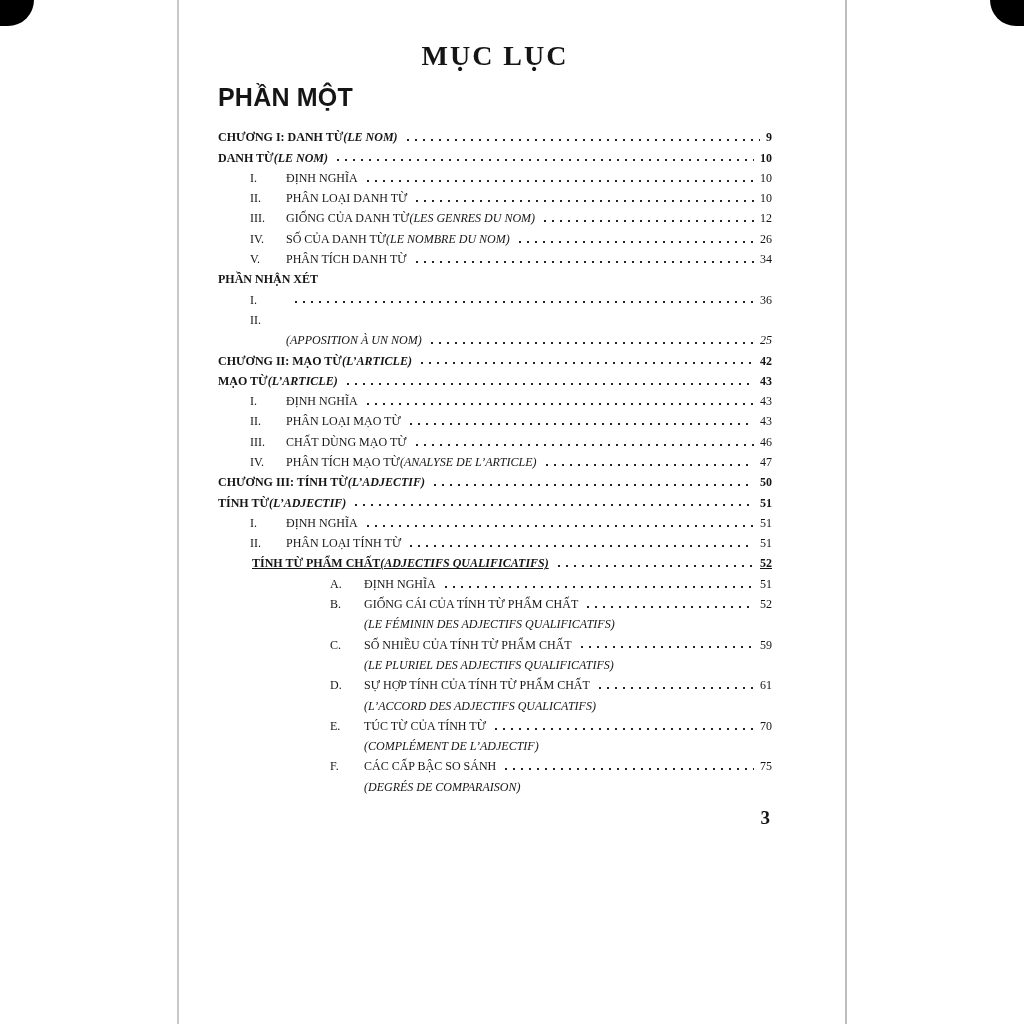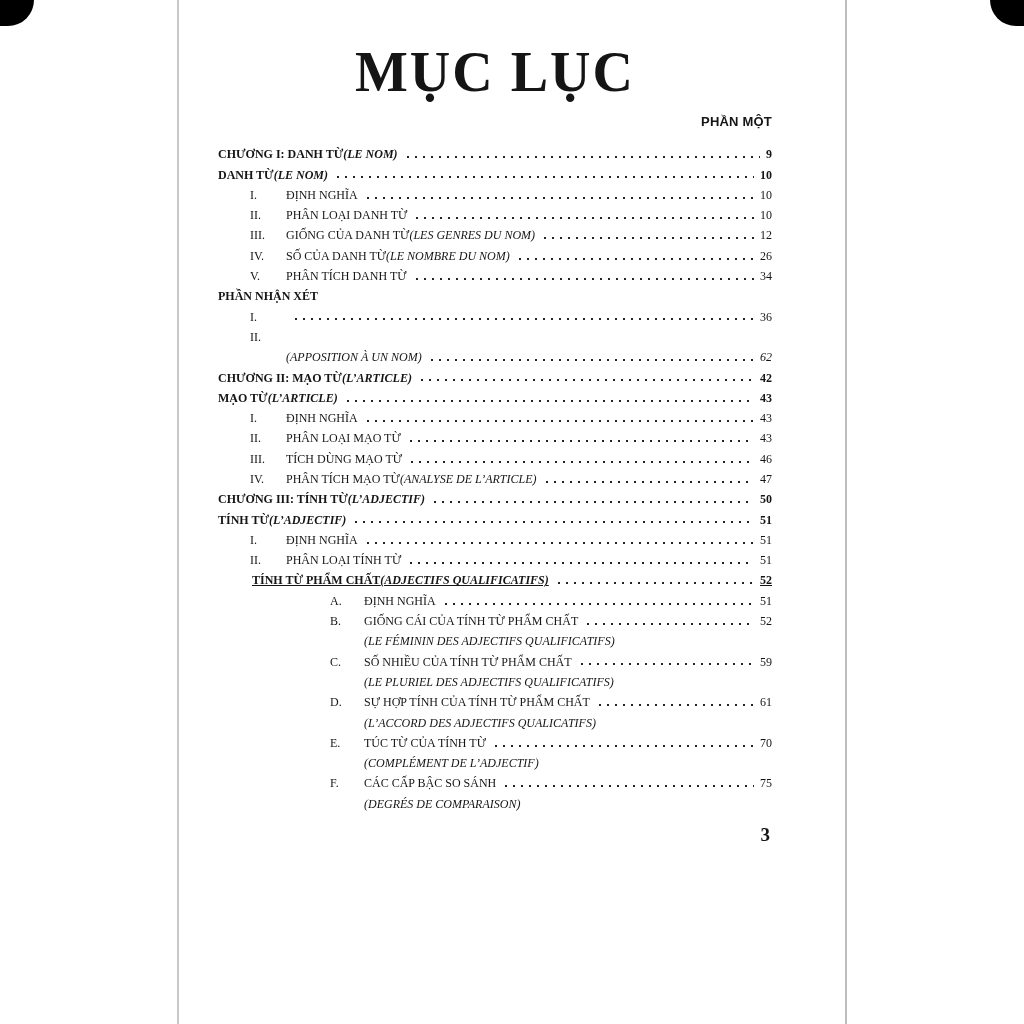--- a/index.html
+++ b/index.html
@@ -23,29 +23,29 @@
   .sheet{
     position:absolute;
     left:218px;top:0;
     width:554px;height:1024px;
     padding-top:40px;
     box-sizing:border-box;
   }
   h1{
     margin:0 0 10px 0;
     text-align:center;
-    font-size:56px;
+    font-size:28px;
     font-weight:700;
     letter-spacing:2px;
   }
   .part{
-    text-align:right;
+    text-align:left;
     font-family:"Liberation Sans", sans-serif;
     font-weight:700;
-    font-size:13px;
+    font-size:25px;
     line-height:1.25;
     letter-spacing:.2px;
   }
   .part .it{font-style:italic;}
   .toc{margin-top:18px;}
 
   .row{
     display:flex;
     align-items:flex-end;
     font-size:12px;
@@ -156,21 +156,21 @@
     <span class="pg">36</span>
   </div>
       <div class="row roman">
     <span class="num">II.</span>
 
   </div>
       <div class="row roman-cont">
 
     <span class="label it">(APPOSITION À UN NOM)</span>
     <span class="dots"></span>
-    <span class="pg">62</span>
+    <span class="pg">25</span>
   </div>
       <div class="row chapter">
 
     <span class="label">CHƯƠNG II: MẠO TỪ </span>
     <span class="label it">(L’ARTICLE)</span>
     <span class="dots"></span>
     <span class="pg">42</span>
   </div>
       <div class="row heading">
 
@@ -188,21 +188,21 @@
   </div>
       <div class="row roman">
     <span class="num">II.</span>
     <span class="label">PHÂN LOẠI MẠO TỪ</span>
 
     <span class="dots"></span>
     <span class="pg">43</span>
   </div>
       <div class="row roman">
     <span class="num">III.</span>
-    <span class="label">TÍCH DÙNG MẠO TỪ</span>
+    <span class="label">CHẤT DÙNG MẠO TỪ</span>
 
     <span class="dots"></span>
     <span class="pg">46</span>
   </div>
       <div class="row roman">
     <span class="num">IV.</span>
     <span class="label">PHÂN TÍCH MẠO TỪ </span>
     <span class="label it">(ANALYSE DE L’ARTICLE)</span>
     <span class="dots"></span>
     <span class="pg">47</span>

